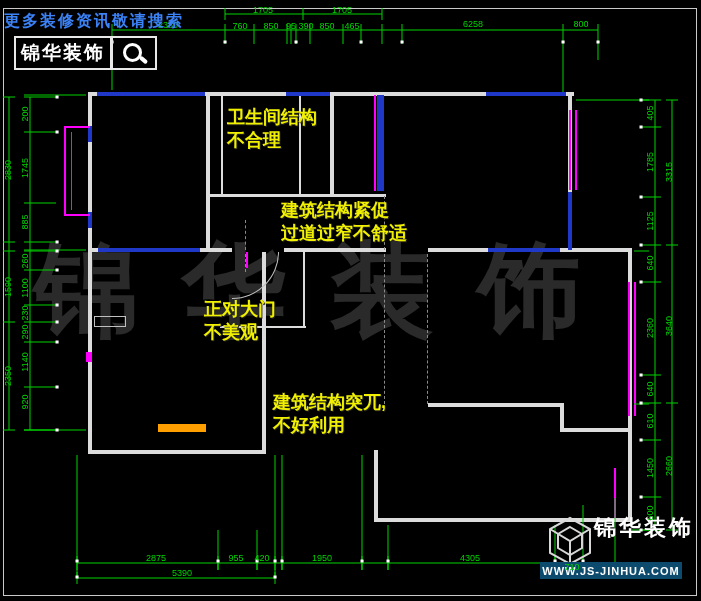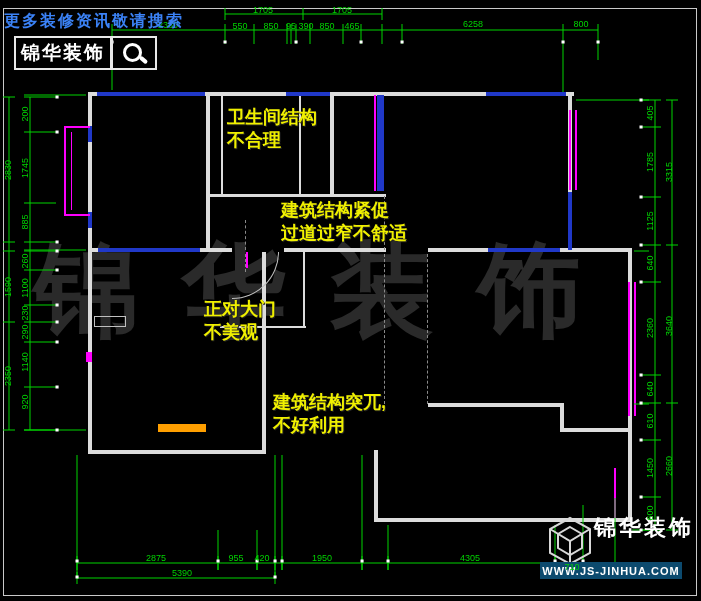--- a/index.html
+++ b/index.html
@@ -143,21 +143,21 @@
       M57 97h.1 M57 132h.1 M57 242h.1 M57 251h.1 M57 270h.1 M57 305h.1 M57 322h.1 M57 342h.1 M57 387h.1 M57 430h.1
       M641 100h.1 M641 127h.1 M641 197h.1 M641 245h.1 M641 282h.1 M641 375h.1 M641 403h.1 M641 440h.1 M641 497h.1 M641 530h.1
       M77 561h.1 M218 561h.1 M257 561h.1 M275 561h.1 M282 561h.1 M362 561h.1 M388 561h.1 M555 561h.1 M583 561h.1
       M77 577h.1 M275 577h.1"></path>
   </svg>
 
   <div id="dim-labels">
       <span class="dim" style="left: 168px; top: 25px;">2380</span>
       <span class="dim" style="left: 263px; top: 10px;">1705</span>
       <span class="dim" style="left: 342px; top: 10px;">1705</span>
-      <span class="dim" style="left: 240px; top: 26px;">550</span>
+      <span class="dim" style="left: 240px; top: 26px;">760</span>
       <span class="dim" style="left: 271px; top: 26px;">850</span>
       <span class="dim" style="left: 291px; top: 26px;">95</span>
       <span class="dim" style="left: 306px; top: 26px;">390</span>
       <span class="dim" style="left: 327px; top: 26px;">850</span>
       <span class="dim" style="left: 352px; top: 26px;">465</span>
       <span class="dim" style="left: 473px; top: 24px;">6258</span>
       <span class="dim" style="left: 581px; top: 24px;">800</span>
       <span class="dim vert" style="left: 25px; top: 114px;">200</span>
       <span class="dim vert" style="left: 25px; top: 168px;">1745</span>
       <span class="dim vert" style="left: 25px; top: 222px;">885</span>

